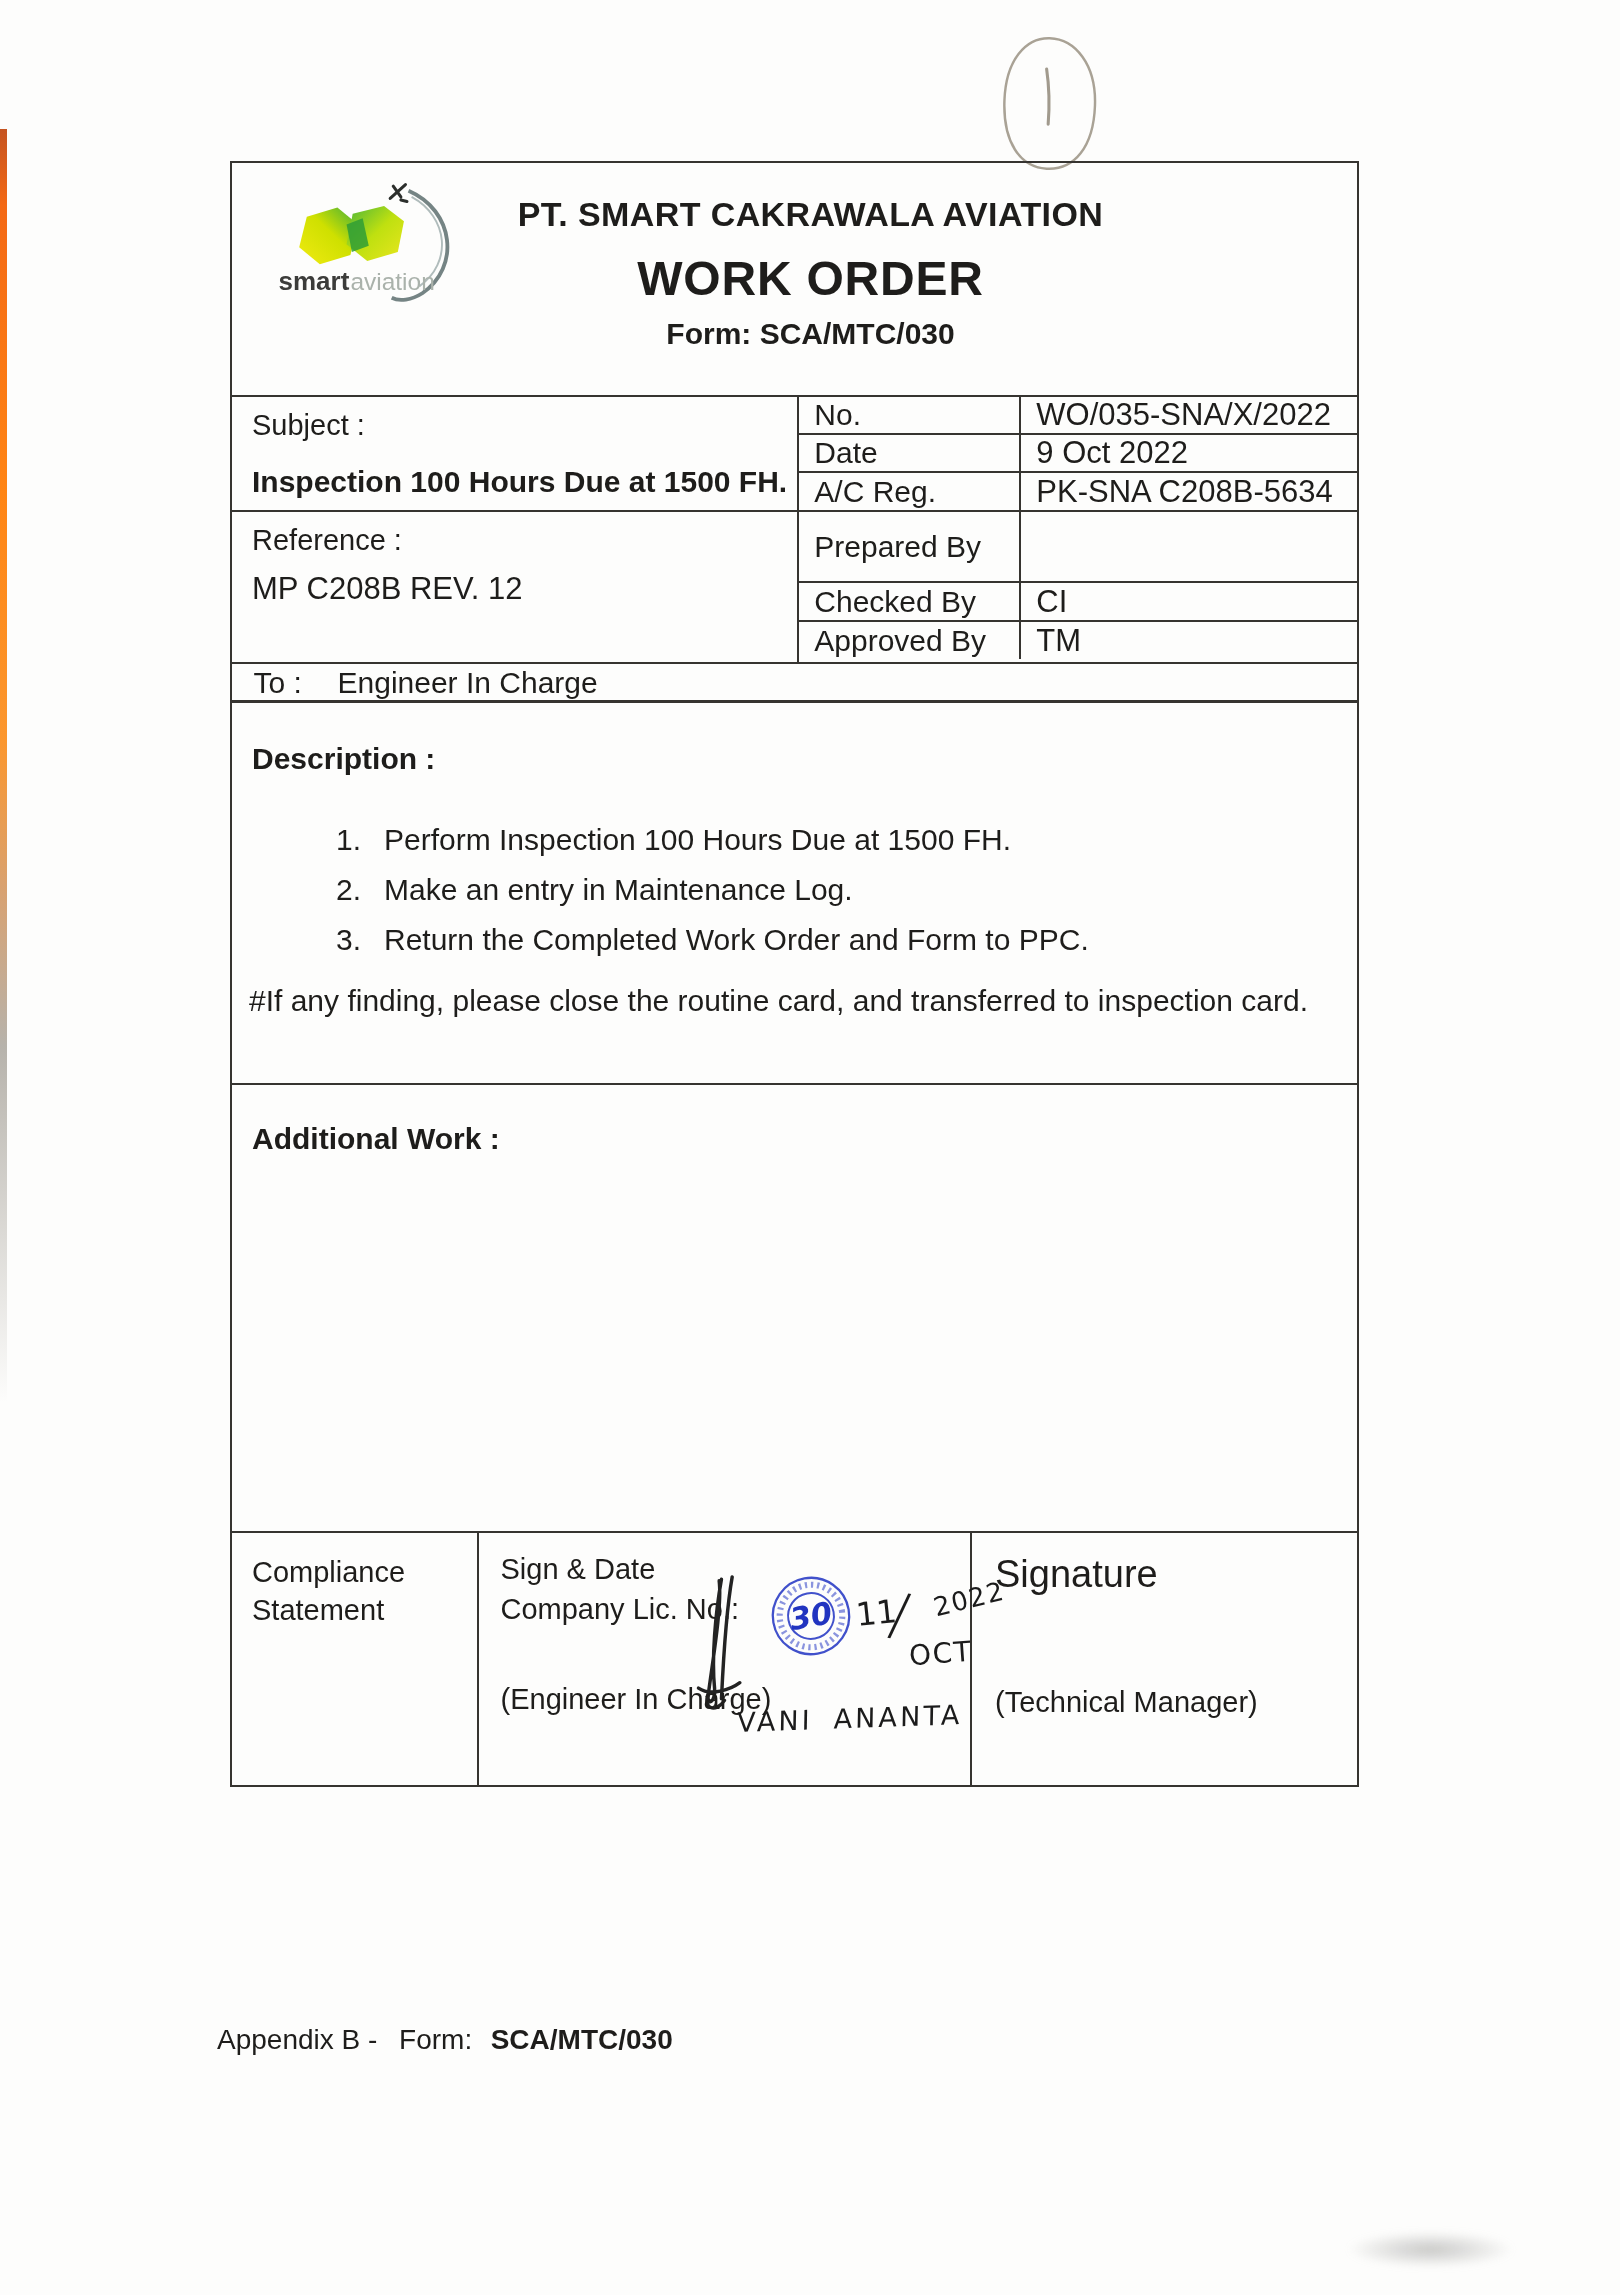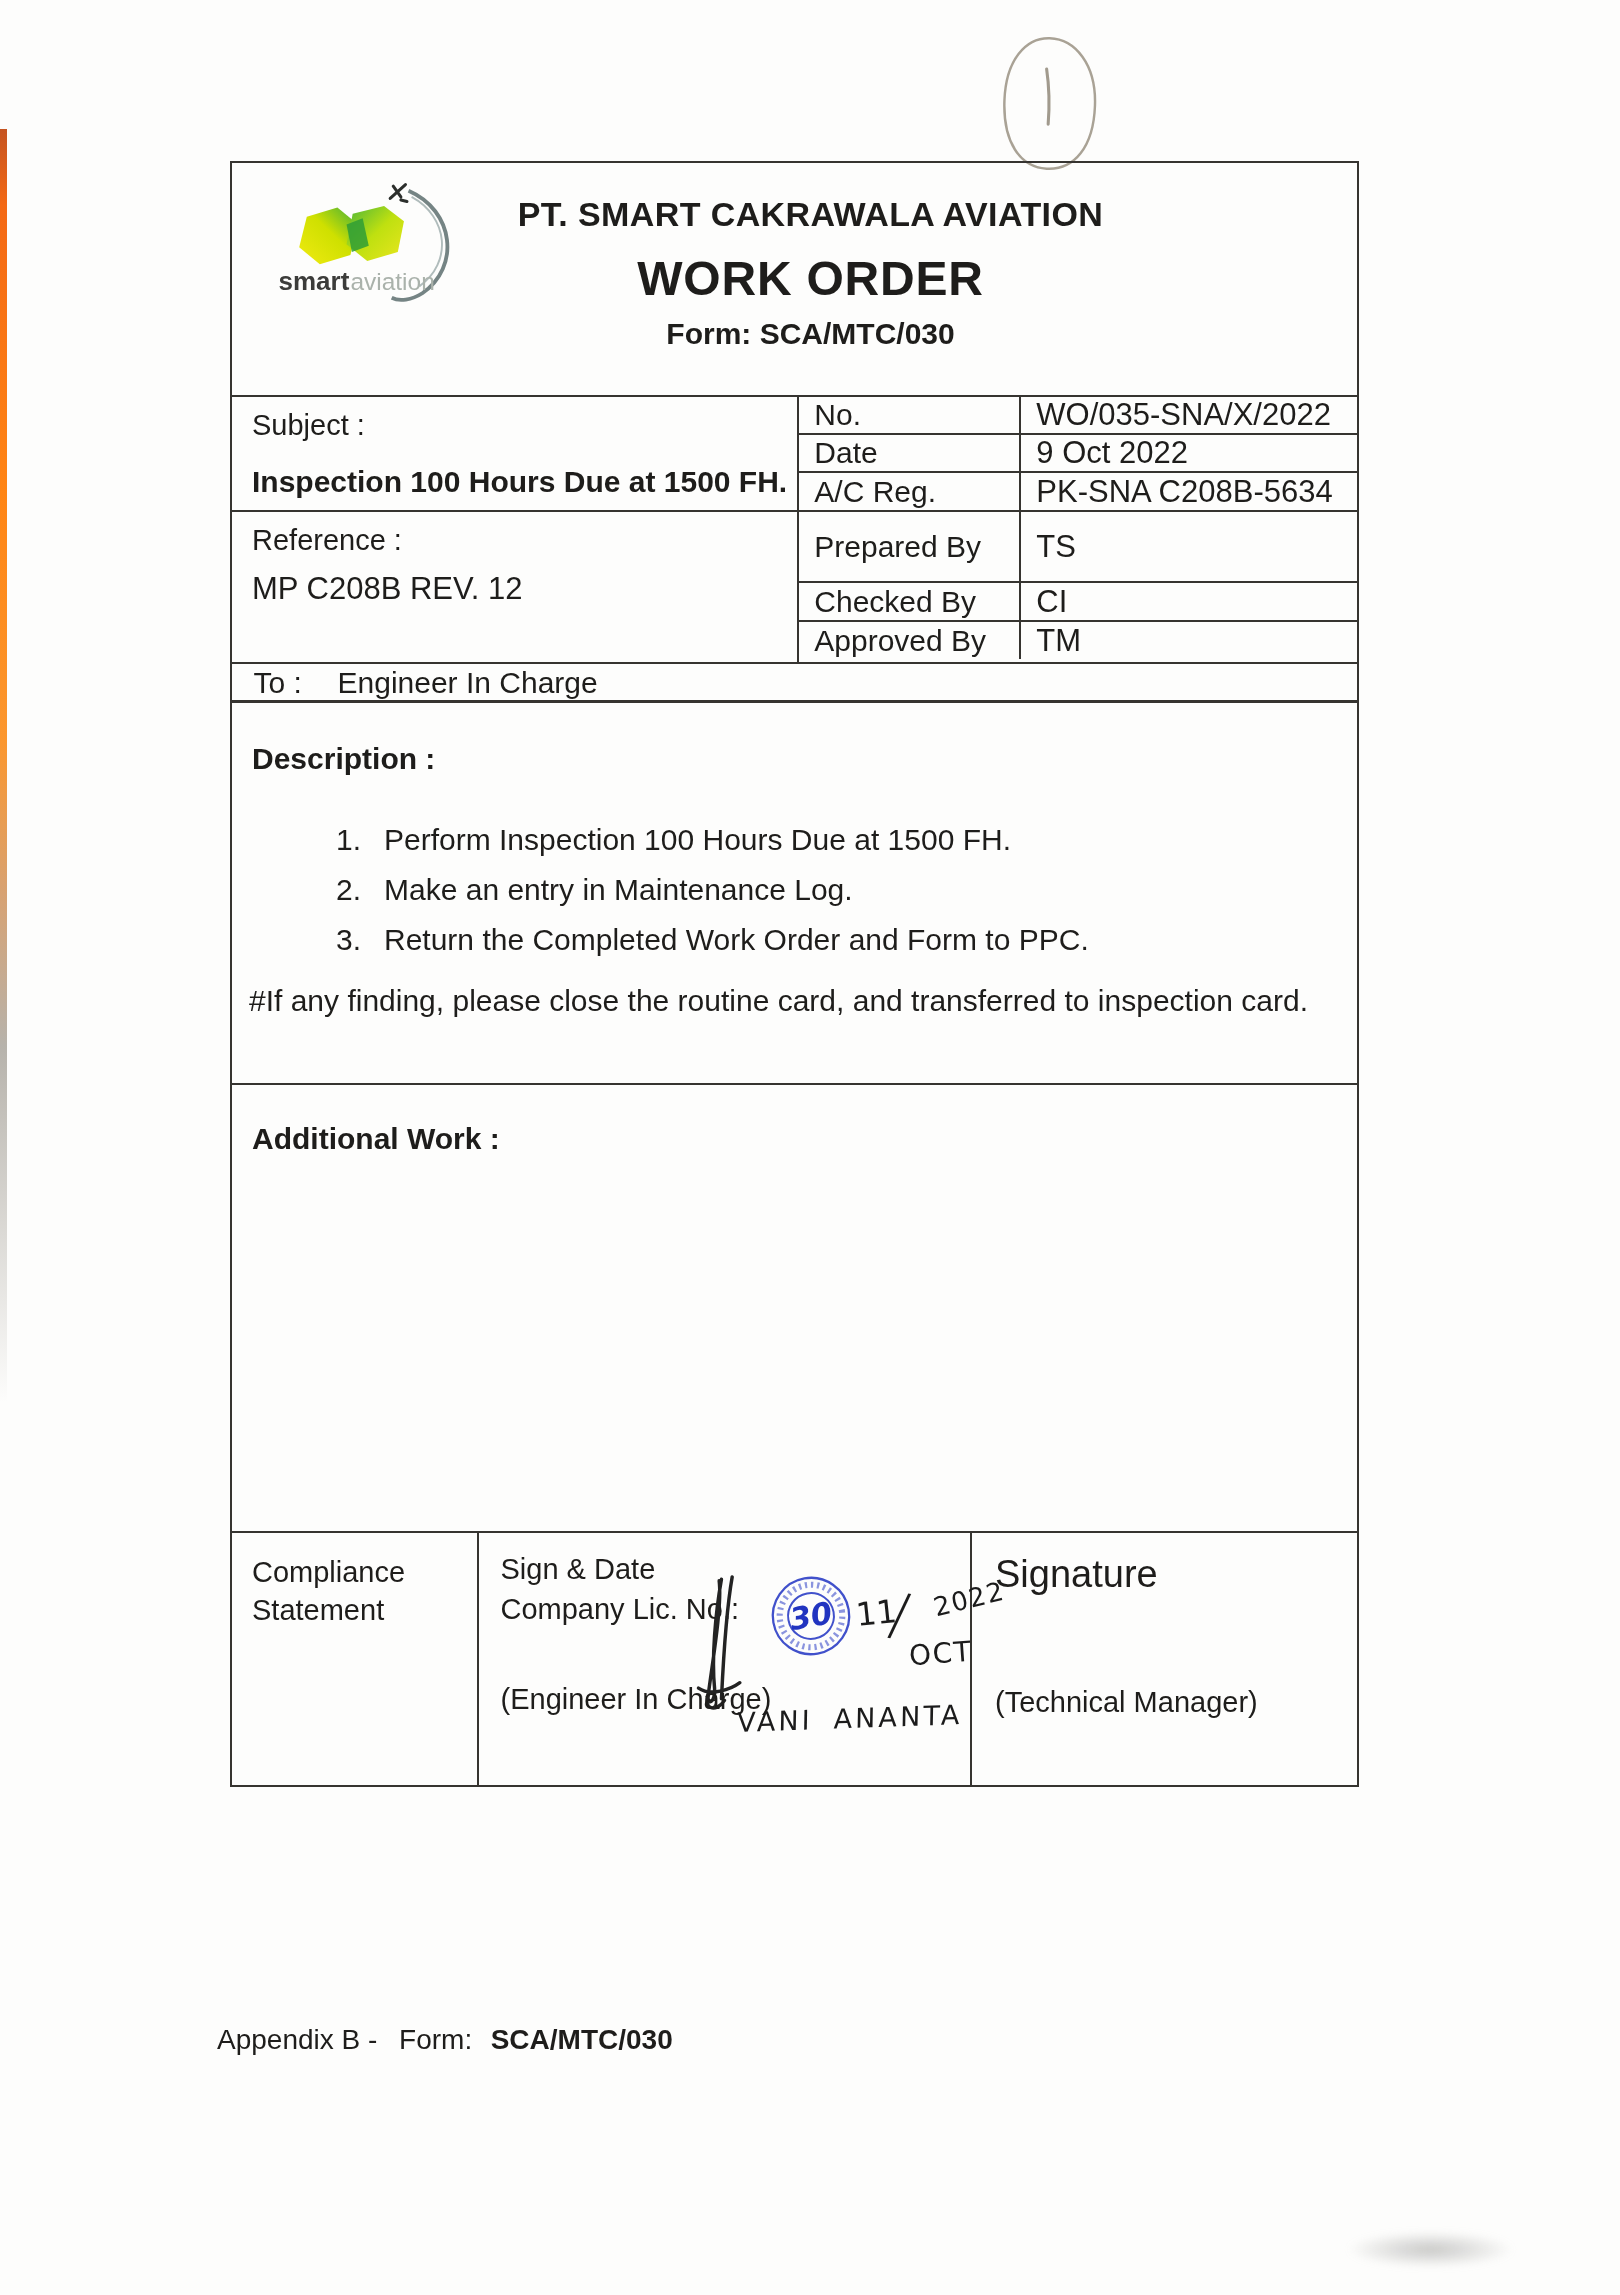--- a/index.html
+++ b/index.html
@@ -164,21 +164,20 @@
   </div>
 
   <div class="box b-reference">
     <div class="cL">
       <div class="lab">Reference :</div>
       <div class="ref-val">MP C208B REV. 12</div>
     </div>
     <div class="cRight r-ref">
       <div class="trow h1">
         <div class="tl">Prepared By</div>
-        <div class="tv">TS</div>
       </div>
       <div class="trow h2">
         <div class="tl">Checked By</div>
         <div class="tv">CI</div>
       </div>
       <div class="trow h3">
         <div class="tl">Approved By</div>
         <div class="tv">TM</div>
       </div>
     </div>

